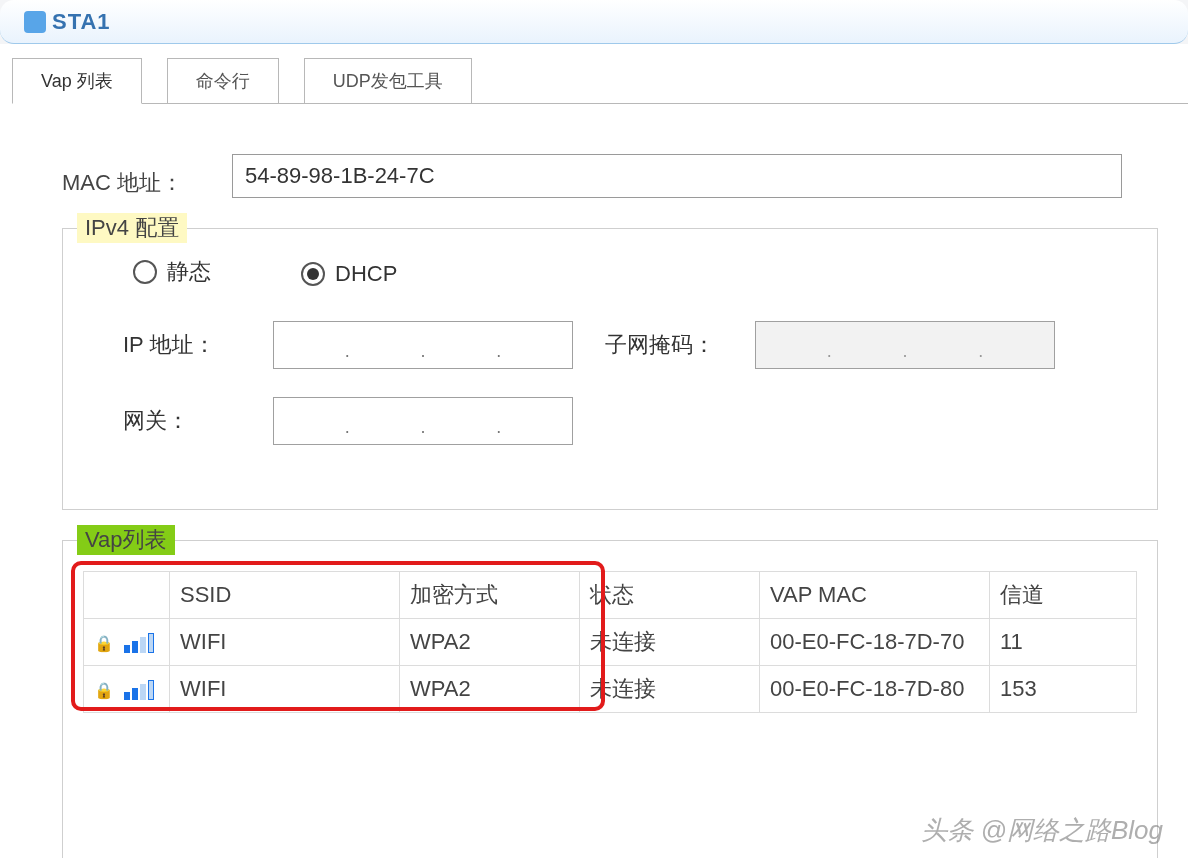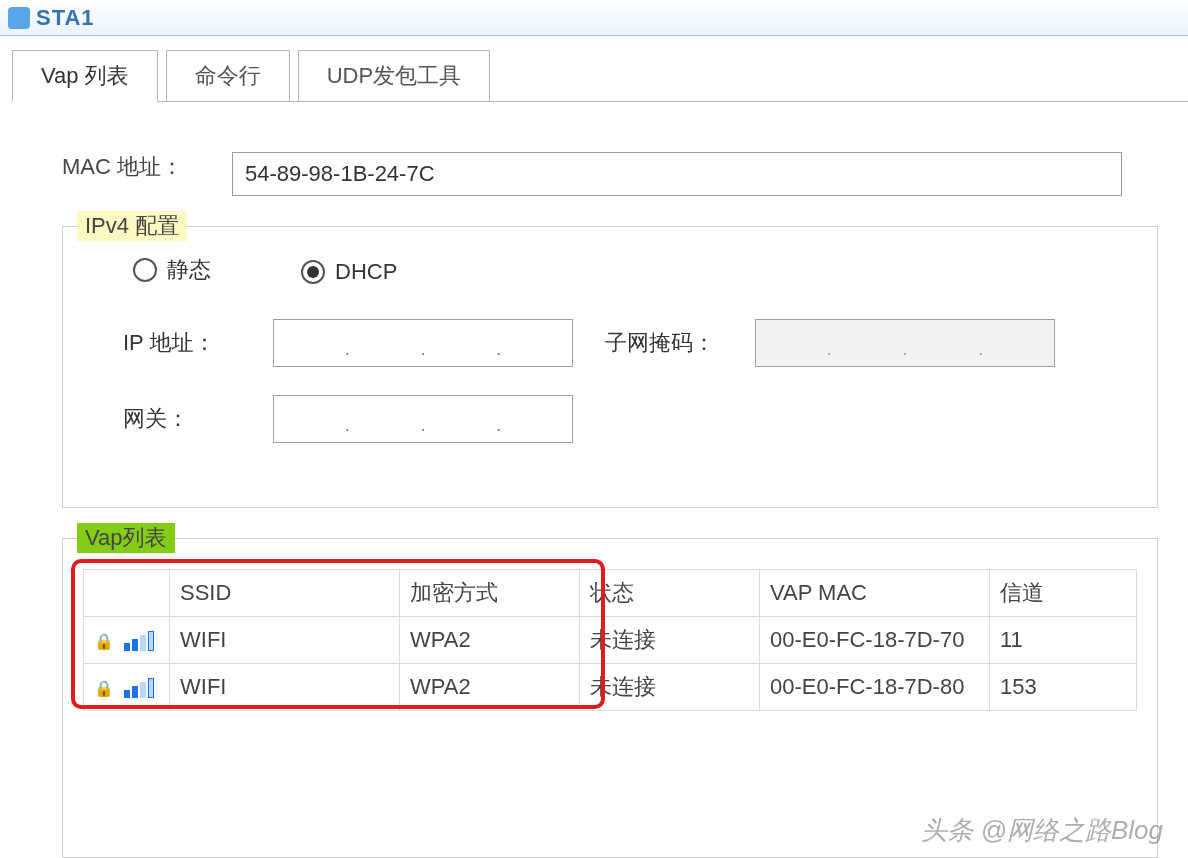--- a/index.html
+++ b/index.html
@@ -8,61 +8,62 @@
     font-size: 18px;
     background: #f4f5f7;
     width: 1188px;
     height: 858px;
     overflow: hidden;
     color: #333;
   }
   .titlebar {
     background: linear-gradient(#ffffff, #e9f3fd);
     border-bottom: 1px solid #9fc9eb;
-    height: 36px;
-    padding: 4px 8px;
+    height: 44px;
+    padding: 4px 24px;
     display: flex;
     align-items: center;
     color: #3572b0;
     font-weight: bold;
     font-size: 22px;
     letter-spacing: 1px;
+    border-radius: 14px;
   }
   .titlebar .logo {
     width: 22px; height: 22px; margin-right: 6px;
     background: #58a5e8;
     border-radius: 4px;
     position: relative;
   }
   .window-body {
     background: #fff;
     padding: 14px 0 0 12px;
   }
   .tabs {
     display: flex;
   }
   .tab {
     border: 1px solid #b8b8b8;
-    margin-right: 8px;
+    margin-right: 25px;
     padding: 10px 28px;
-    font-size: 22px;
+    font-size: 18px;
     color: #555;
     background: #fff;
     cursor: pointer;
   }
   .tab.active {
     border-bottom: 1px solid #fff;
     color: #333;
   }
   .tab-content {
     border-top: 1px solid #b8b8b8;
     margin-top: -1px;
     padding: 50px 30px 20px 50px;
   }
-  .row { display: flex; align-items: flex-start; margin-bottom: 30px; }
+  .row { display: flex; align-items: flex-end; margin-bottom: 30px; }
   .lbl { width: 170px; font-size: 22px; color: #444; }
   .mac-input {
     border: 1px solid #9a9a9a;
     padding: 8px 12px;
     font-size: 22px;
     width: 890px;
     color: #333;
   }
   .fieldset {
     border: 1px solid #cfcfcf;

